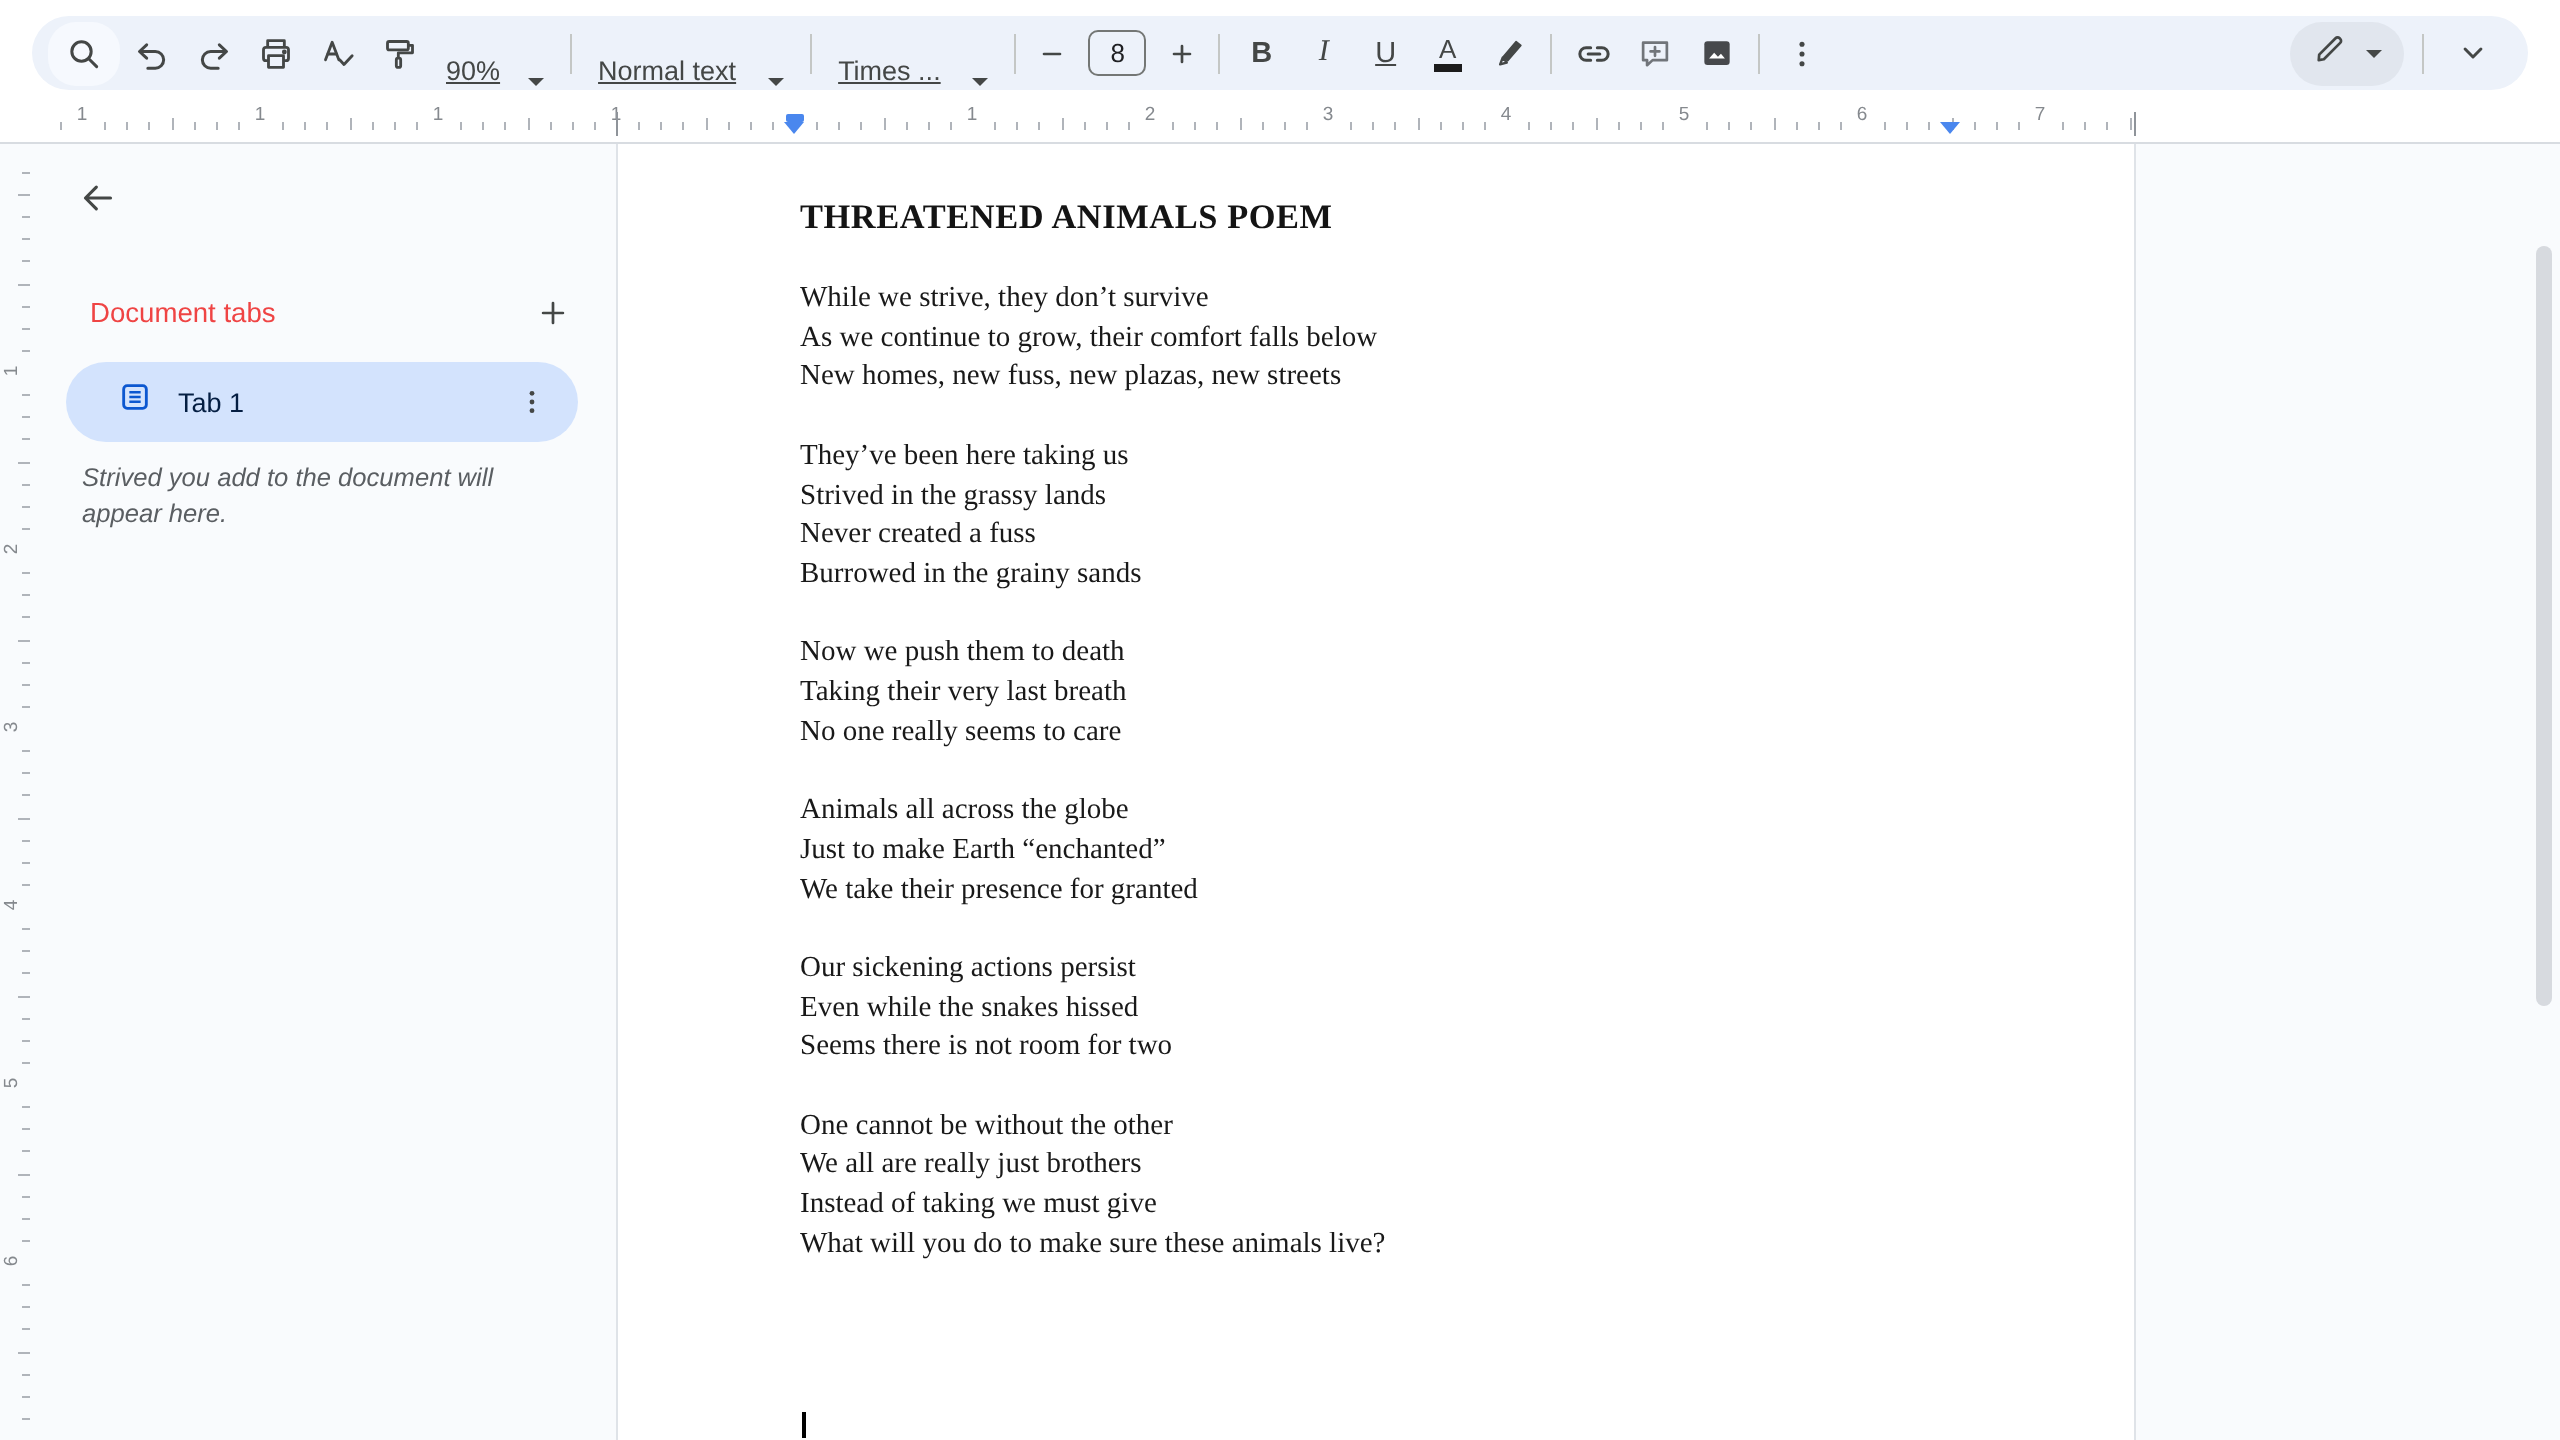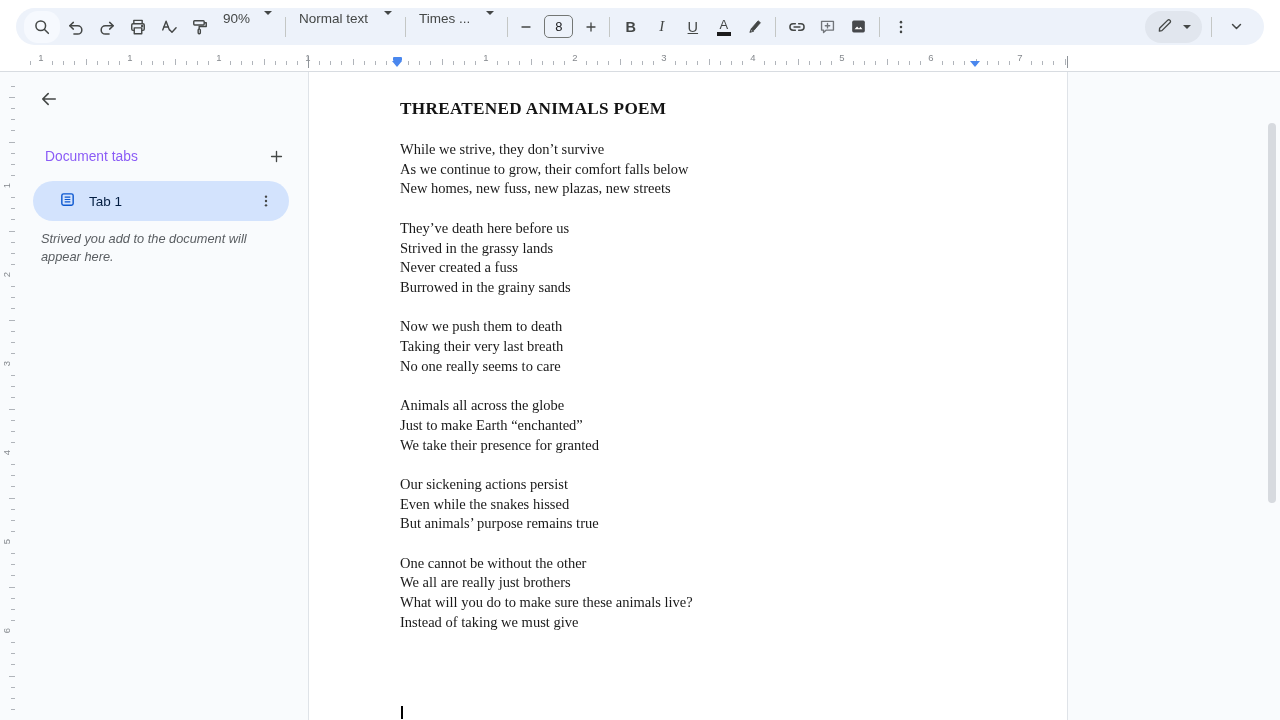--- a/index.html
+++ b/index.html
@@ -9,22 +9,22 @@
 
   
   .toolbar { position:absolute; left:16px; top:8px; width:1248px; height:37px;
     background:#edf2fa; border-radius:20px; display:flex; align-items:center;
     padding:0 12px 0 8px; color:#444746; }
   .tbtn { width:31px; height:32px; border-radius:16px; display:flex;
     align-items:center; justify-content:center; flex:none; cursor:pointer; }
   .tbtn svg { display:block; }
   .search-btn { background:#f6f9fe; border-radius:14px; width:36px; }
   .tsep { width:1px; height:20px; background:#c4c7c5; margin:0 5px; flex:none; }
-  .dd { display:flex; align-items:flex-start; flex:none; cursor:pointer; height:32px;
-    border-radius:4px; padding:0 8px; }
+  .dd { display:flex; align-items:flex-end; flex:none; cursor:pointer; height:32px;
+    border-radius:4px; padding:0 8px;text-decoration:underline; }
   .dd-label { font-size:13.5px; color:#444746; white-space:nowrap; }
   .caret { width:0; height:0; border-left:4px solid transparent;
     border-right:4px solid transparent; border-top:4.5px solid #444746; flex:none; }
   .zoom-dd .caret { margin-left:14px; }
   .style-dd .caret { margin-left:16px; }
   .font-dd .caret { margin-left:16px; }
   .fs-box { width:29px; height:23px; border:1px solid #747775; border-radius:5px;
     display:flex; align-items:center; justify-content:center; font-size:13px;
     color:#202124; margin:0 5px; flex:none; cursor:text; }
   .glyph-btn { font-size:14.5px; color:#444746; }
@@ -72,21 +72,21 @@
   .text-caret { position:absolute; left:92px; top:634px; width:1.5px; height:13px;
     background:#000; }
 
   
   .sidebar { position:absolute; left:16px; top:0; width:292px; height:648px; }
   .back-btn { position:absolute; left:17px; top:13px; width:32px; height:32px;
     border-radius:16px; display:flex; align-items:center; justify-content:center;
     cursor:pointer; }
   .tabs-header { position:absolute; left:29px; top:72px; width:244px; height:24px;
     display:flex; align-items:center; justify-content:space-between; }
-  .tabs-title { font-size:13.8px; color:#8b5cf6; }
+  .tabs-title { font-size:13.8px; color:#ef4444; }
   .add-tab { width:26px; height:26px; border-radius:13px; display:flex;
     align-items:center; justify-content:center; cursor:pointer; }
   .tab-pill { position:absolute; left:17px; top:109px; width:256px; height:40px;
     background:#d3e3fd; border-radius:20px; display:flex; align-items:center;
     padding:0 12px 0 26px; cursor:pointer; }
   .tab-label { font-size:13.5px; font-weight:500; color:#041e42; margin-left:13px;
     flex:1; }
   .kebab { width:22px; height:26px; display:flex; align-items:center;
     justify-content:center; cursor:pointer; }
   .tabs-hint { position:absolute; left:25px; top:158px; width:222px;
@@ -393,45 +393,45 @@
 
     <div class="page">
       <div class="doc-title">THREATENED ANIMALS POEM</div>
       <div id="poem">
           <div class="stanza">
             <div class="poem-line">While we strive, they don’t survive</div>
             <div class="poem-line">As we continue to grow, their comfort falls below</div>
             <div class="poem-line">New homes, new fuss, new plazas, new streets</div>
           </div>
           <div class="stanza">
-            <div class="poem-line">They’ve death here before us</div>
+            <div class="poem-line">They’ve been here taking us</div>
             <div class="poem-line">Strived in the grassy lands</div>
             <div class="poem-line">Never created a fuss</div>
             <div class="poem-line">Burrowed in the grainy sands</div>
           </div>
           <div class="stanza">
             <div class="poem-line">Now we push them to death</div>
             <div class="poem-line">Taking their very last breath</div>
             <div class="poem-line">No one really seems to care</div>
           </div>
           <div class="stanza">
             <div class="poem-line">Animals all across the globe</div>
             <div class="poem-line">Just to make Earth “enchanted”</div>
             <div class="poem-line">We take their presence for granted</div>
           </div>
           <div class="stanza">
             <div class="poem-line">Our sickening actions persist</div>
             <div class="poem-line">Even while the snakes hissed</div>
-            <div class="poem-line">But animals’ purpose remains true</div>
+            <div class="poem-line">Seems there is not room for two</div>
           </div>
           <div class="stanza">
             <div class="poem-line">One cannot be without the other</div>
             <div class="poem-line">We all are really just brothers</div>
+            <div class="poem-line">Instead of taking we must give</div>
             <div class="poem-line">What will you do to make sure these animals live?</div>
-            <div class="poem-line">Instead of taking we must give</div>
           </div>
         </div>
       <div class="text-caret"></div>
     </div>
   </div>
 
   <div class="ruler-v" id="rulerV">
       <div class="vtick small" style="top: 13.875px;"></div>
       <div class="vtick mid" style="top: 25px;"></div>
       <div class="vtick small" style="top: 36.125px;"></div>

